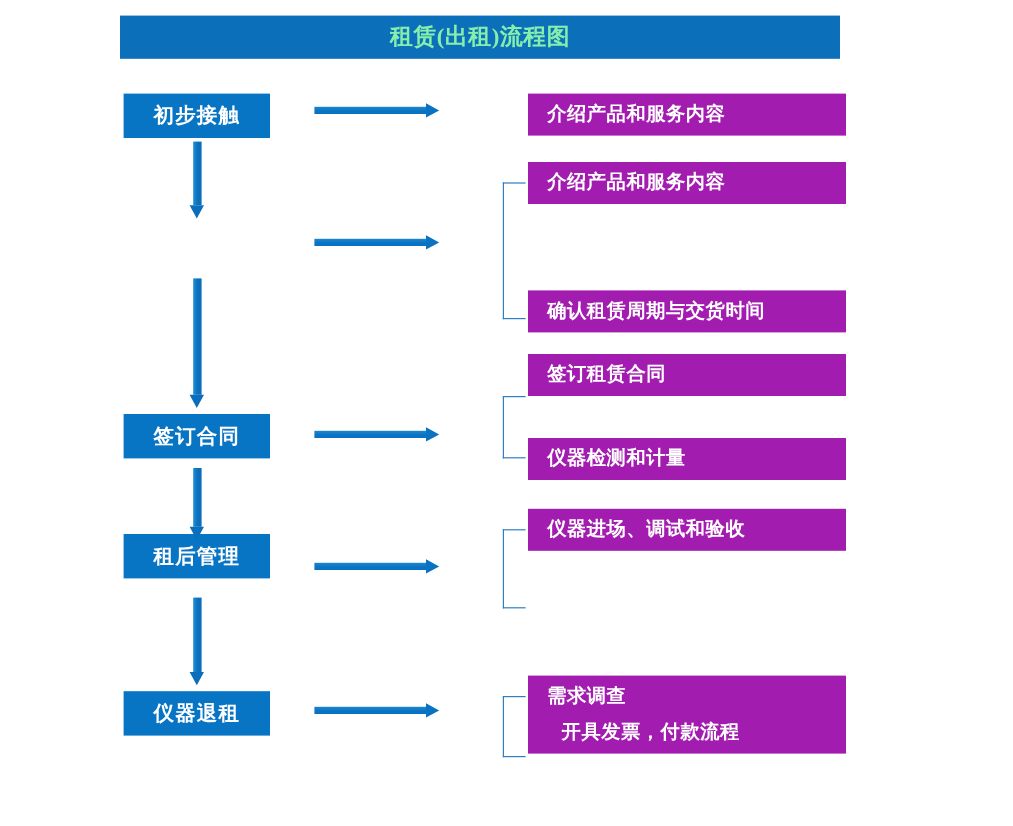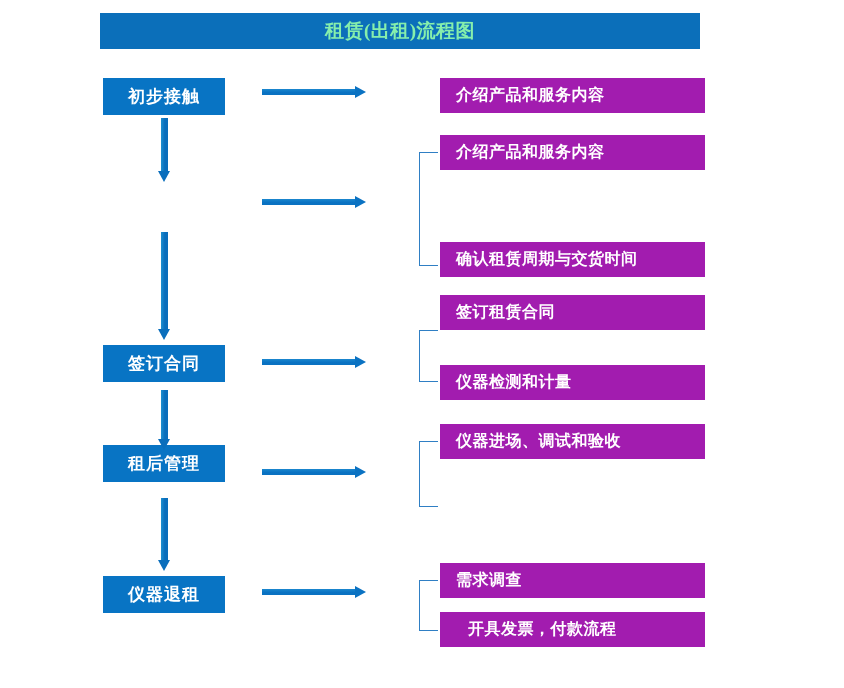--- a/index.html
+++ b/index.html
@@ -182,15 +182,15 @@
   <div class="bracket" style="top:441px; height:66px;"></div>
   <div class="bracket" style="top:580px; height:51px;"></div>
 
   <div class="detail-box" style="top:78px;">介绍产品和服务内容</div>
   <div class="detail-box" style="top:135px;">介绍产品和服务内容</div>
   <div class="detail-box" style="top:242px;">确认租赁周期与交货时间</div>
   <div class="detail-box" style="top:295px;">签订租赁合同</div>
   <div class="detail-box" style="top:424px;">仪器进场、调试和验收</div>
   <div class="detail-box" style="top:365px;">仪器检测和计量</div>
   <div class="detail-box" style="top:563px;">需求调查</div>
-  <div class="detail-box" style="top:612px;padding-left:28px;">开具发票，付款流程</div>
+  <div class="detail-box" style="top:593px;padding-left:28px;">开具发票，付款流程</div>
 
 </div>
 
 </body></html>

